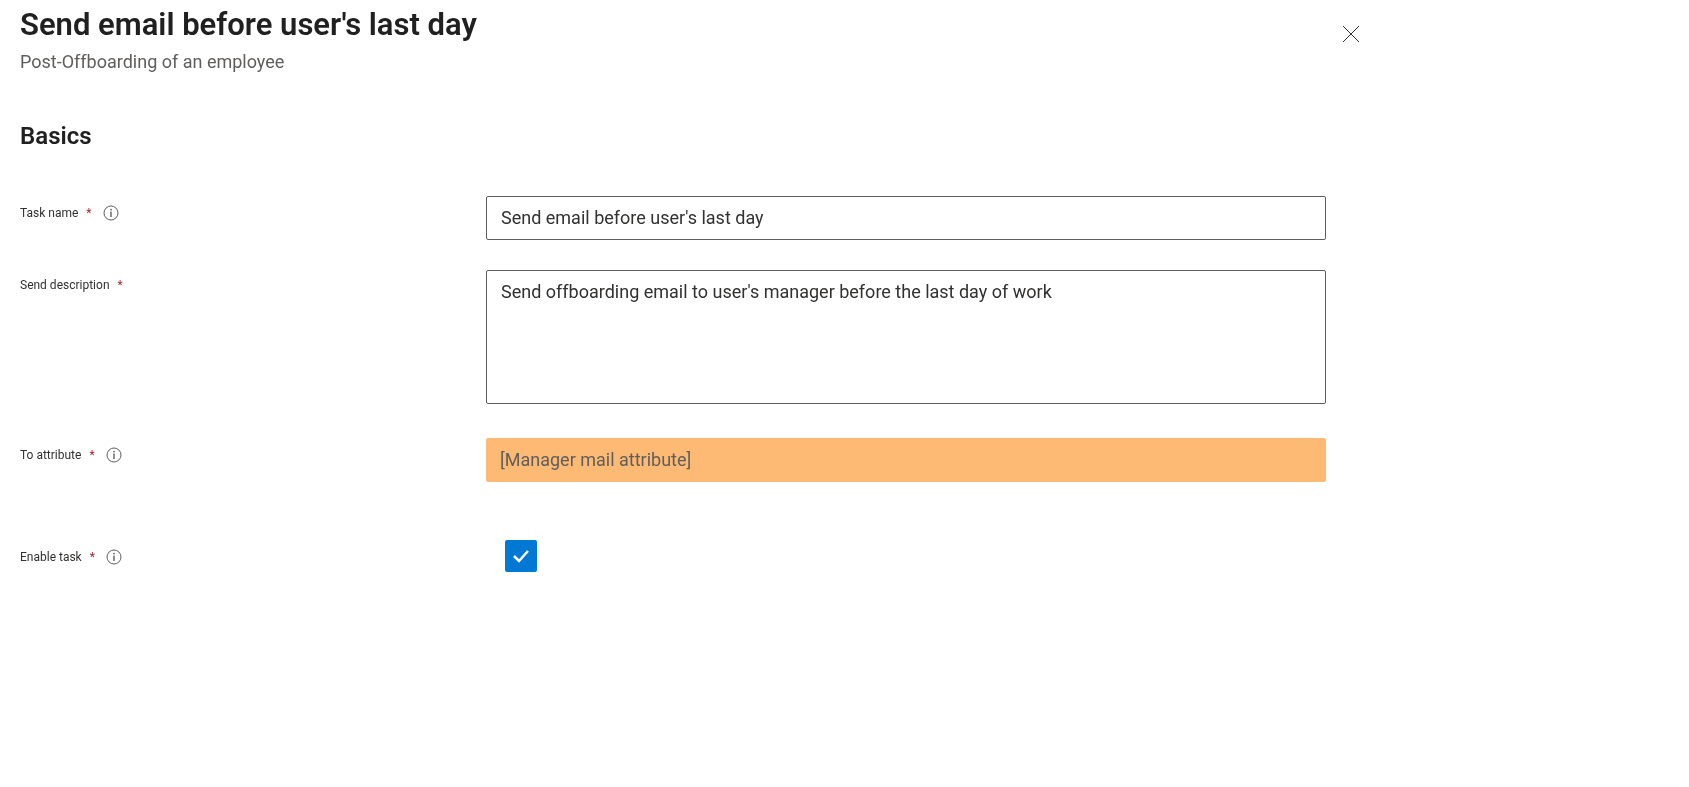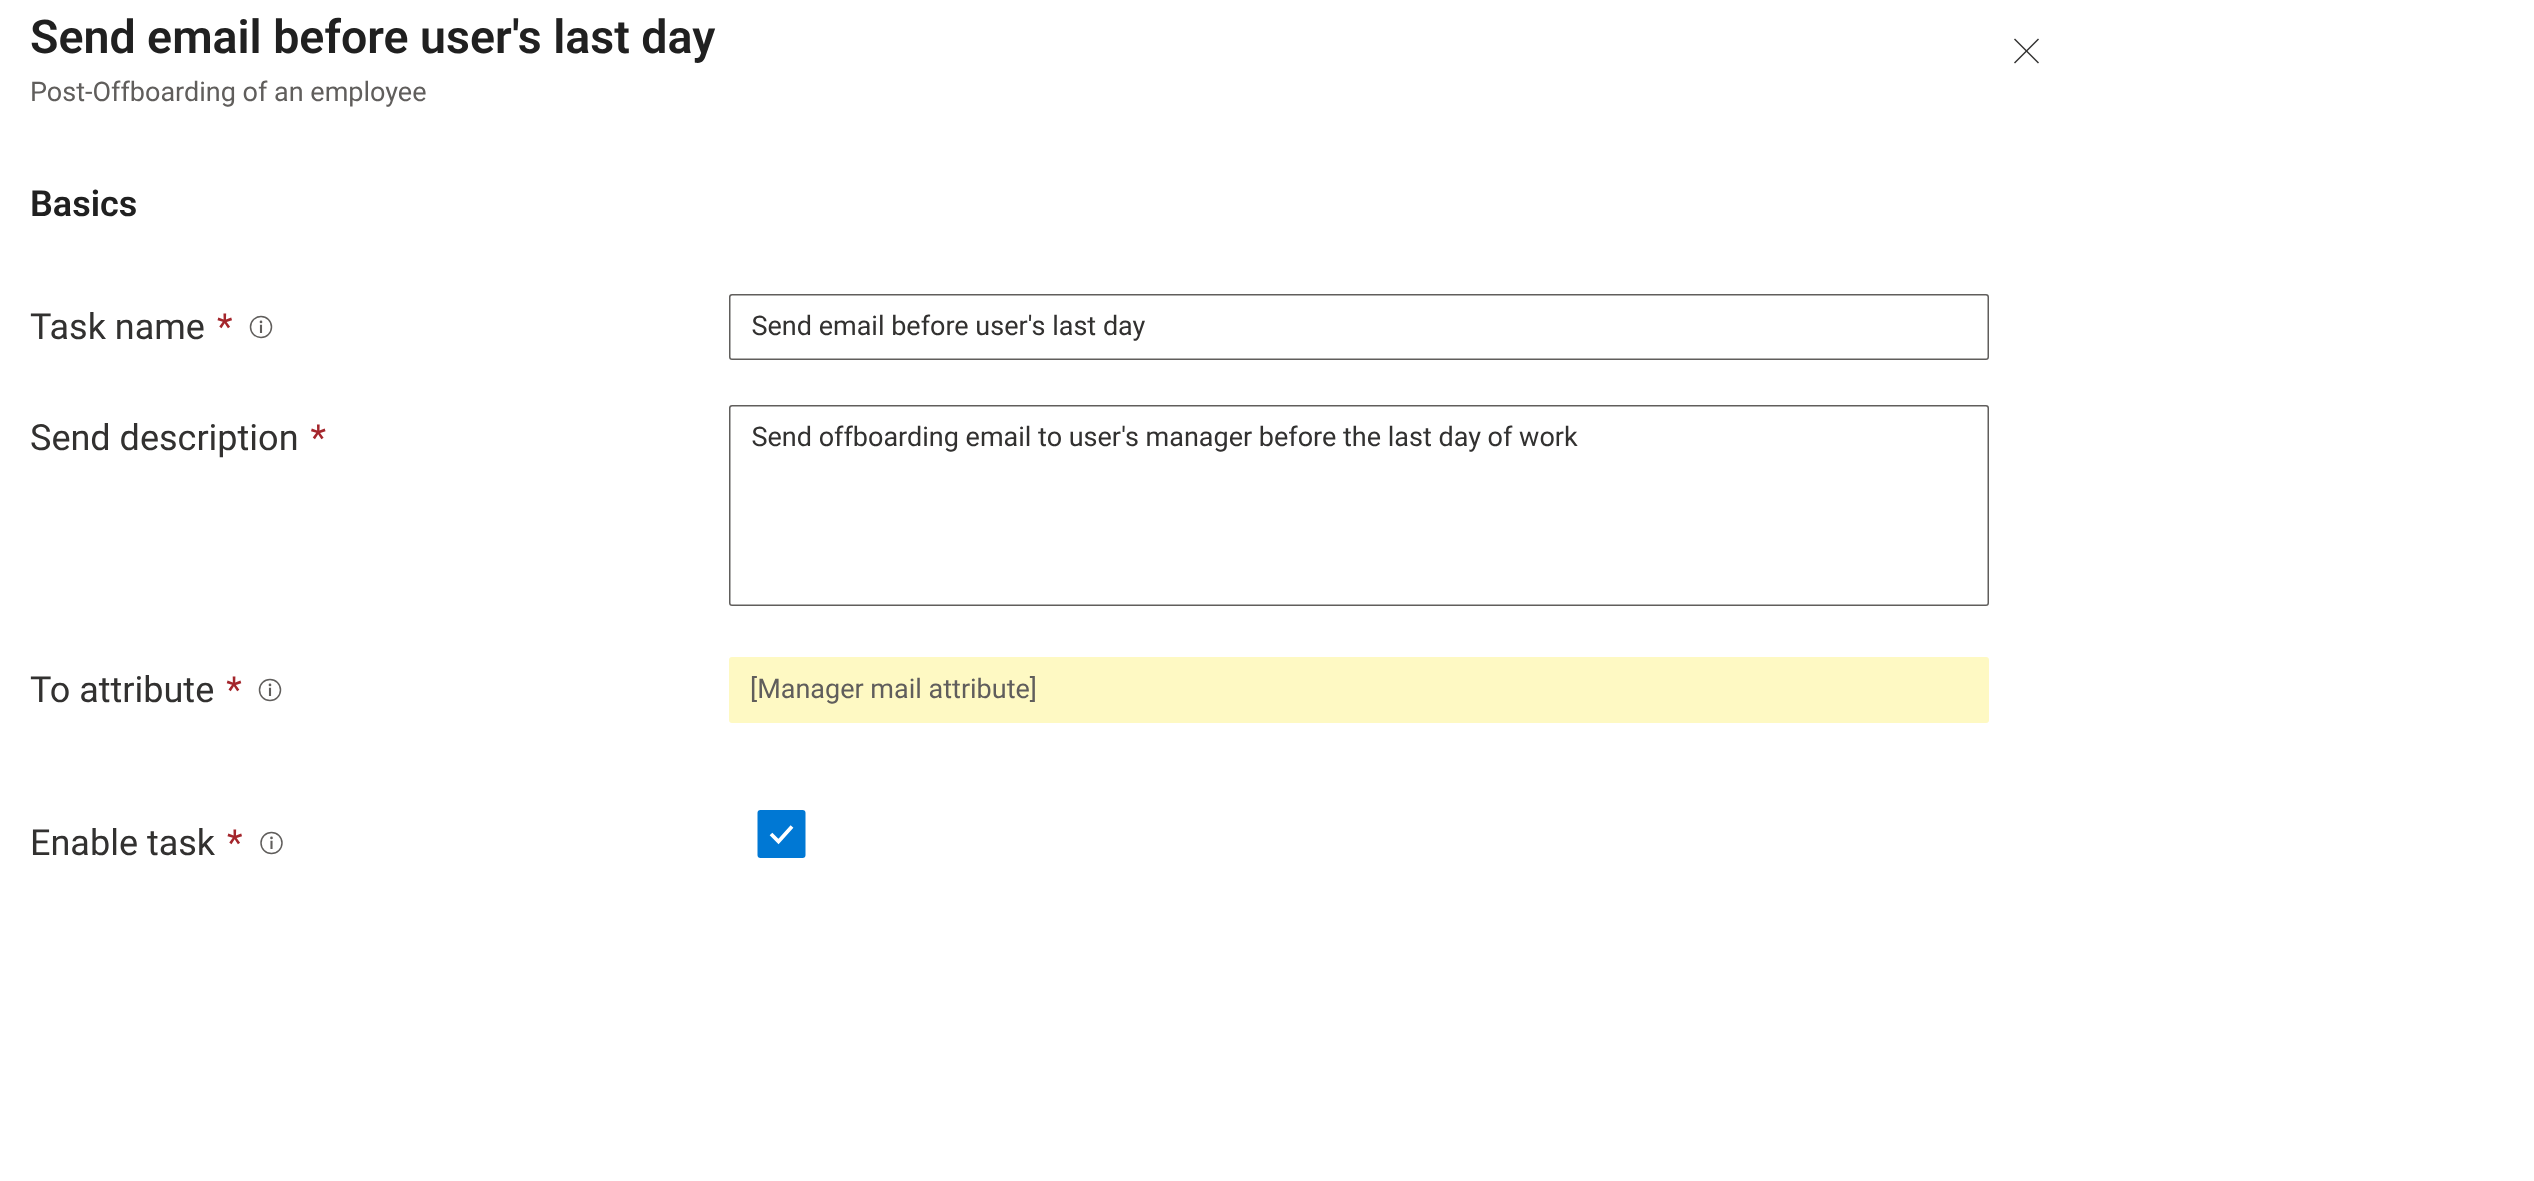--- a/index.html
+++ b/index.html
@@ -60,21 +60,21 @@
       align-items: flex-start;
       margin-bottom: 30px;
     }
     .label-col {
       width: 466px;
       flex-shrink: 0;
       display: flex;
       align-items: center;
       gap: 6px;
       padding-top: 8px;
-      font-size: 24px;
+      font-size: 12px;
       color: #323130;
     }
     .required {
       color: #a4262c;
       margin-left: 2px;
     }
     .info-icon {
       display: inline-flex;
       align-items: center;
       justify-content: center;
@@ -114,21 +114,21 @@
     }
     .disabled-input {
       width: 100%;
       height: 44px;
       border: none;
       border-radius: 2px;
       padding: 0 14px;
       font-family: inherit;
       font-size: 18px;
       color: #605e5c;
-      background: #fef9c3;
+      background: #fdba74;
       display: flex;
       align-items: center;
     }
     .info-banner {
       display: flex;
       align-items: center;
       gap: 14px;
       margin-top: 44px;
       margin-bottom: 36px;
     }

